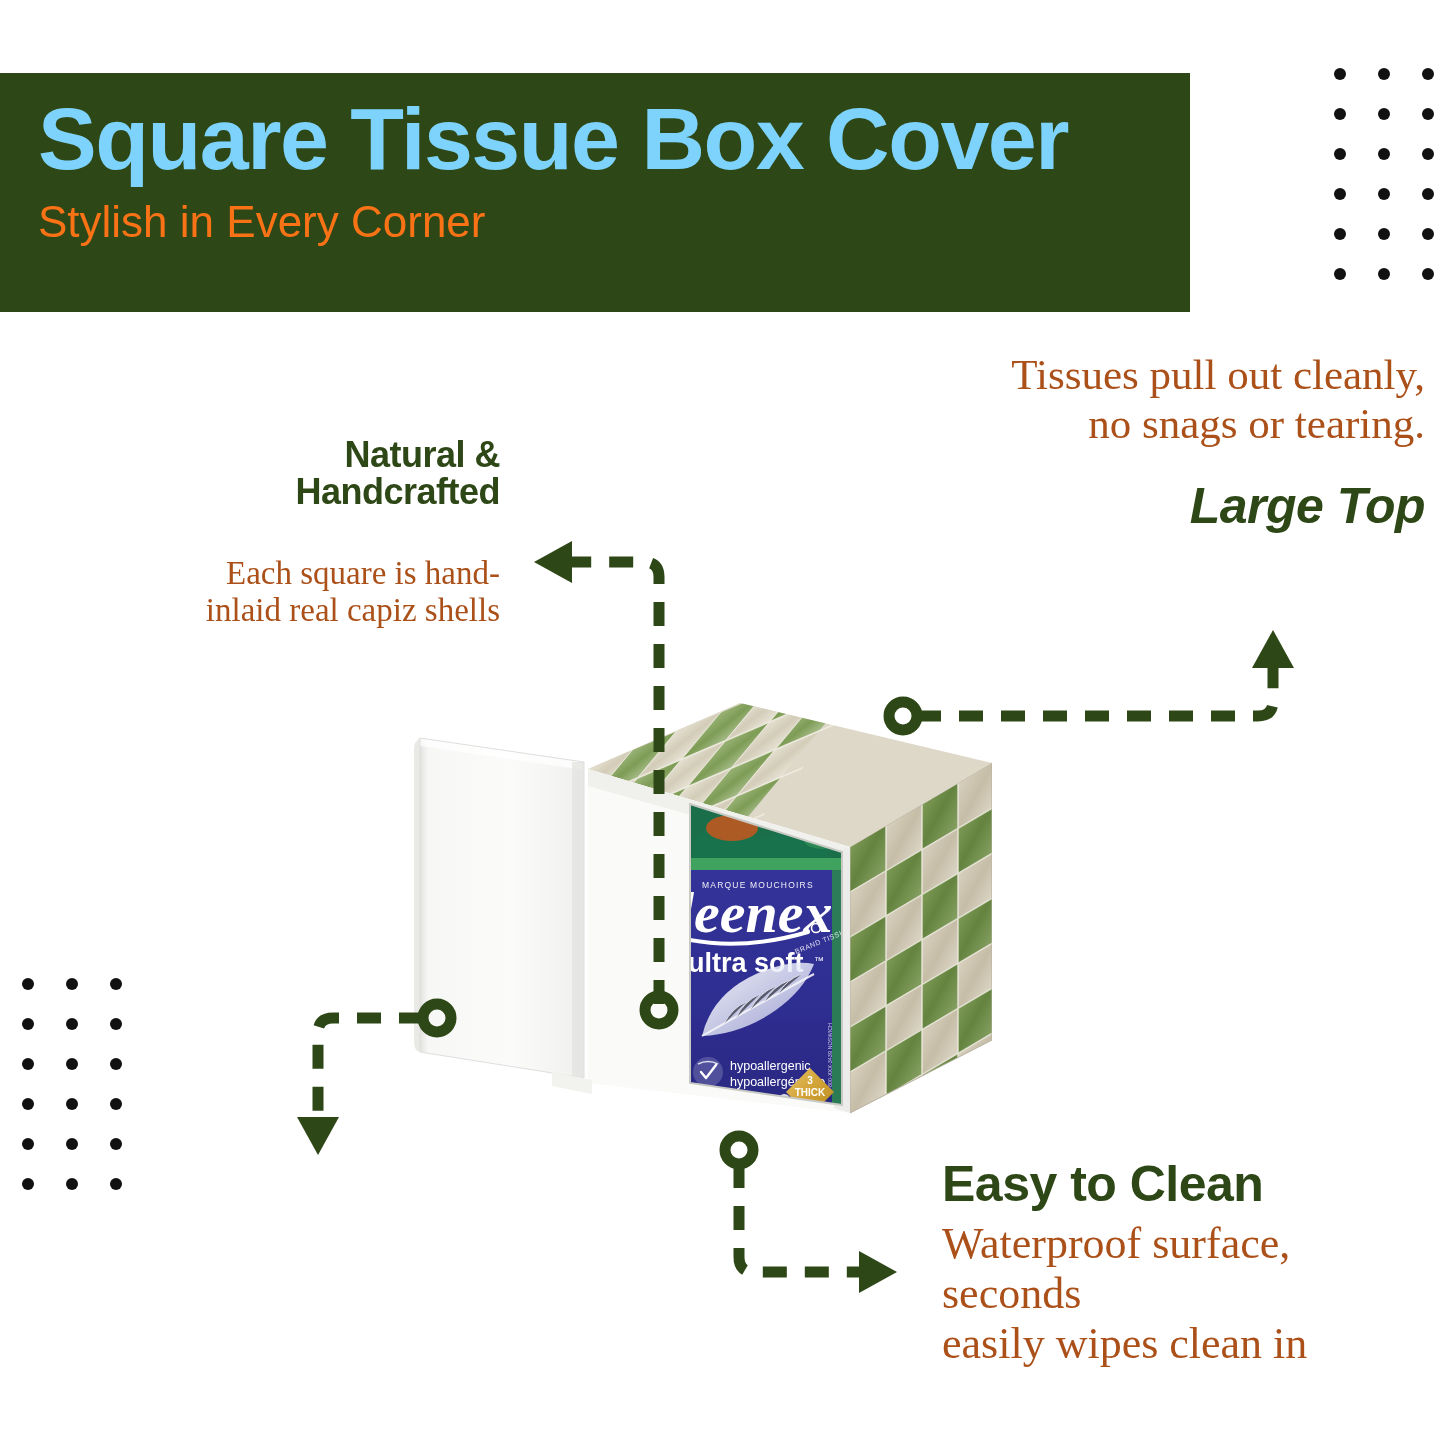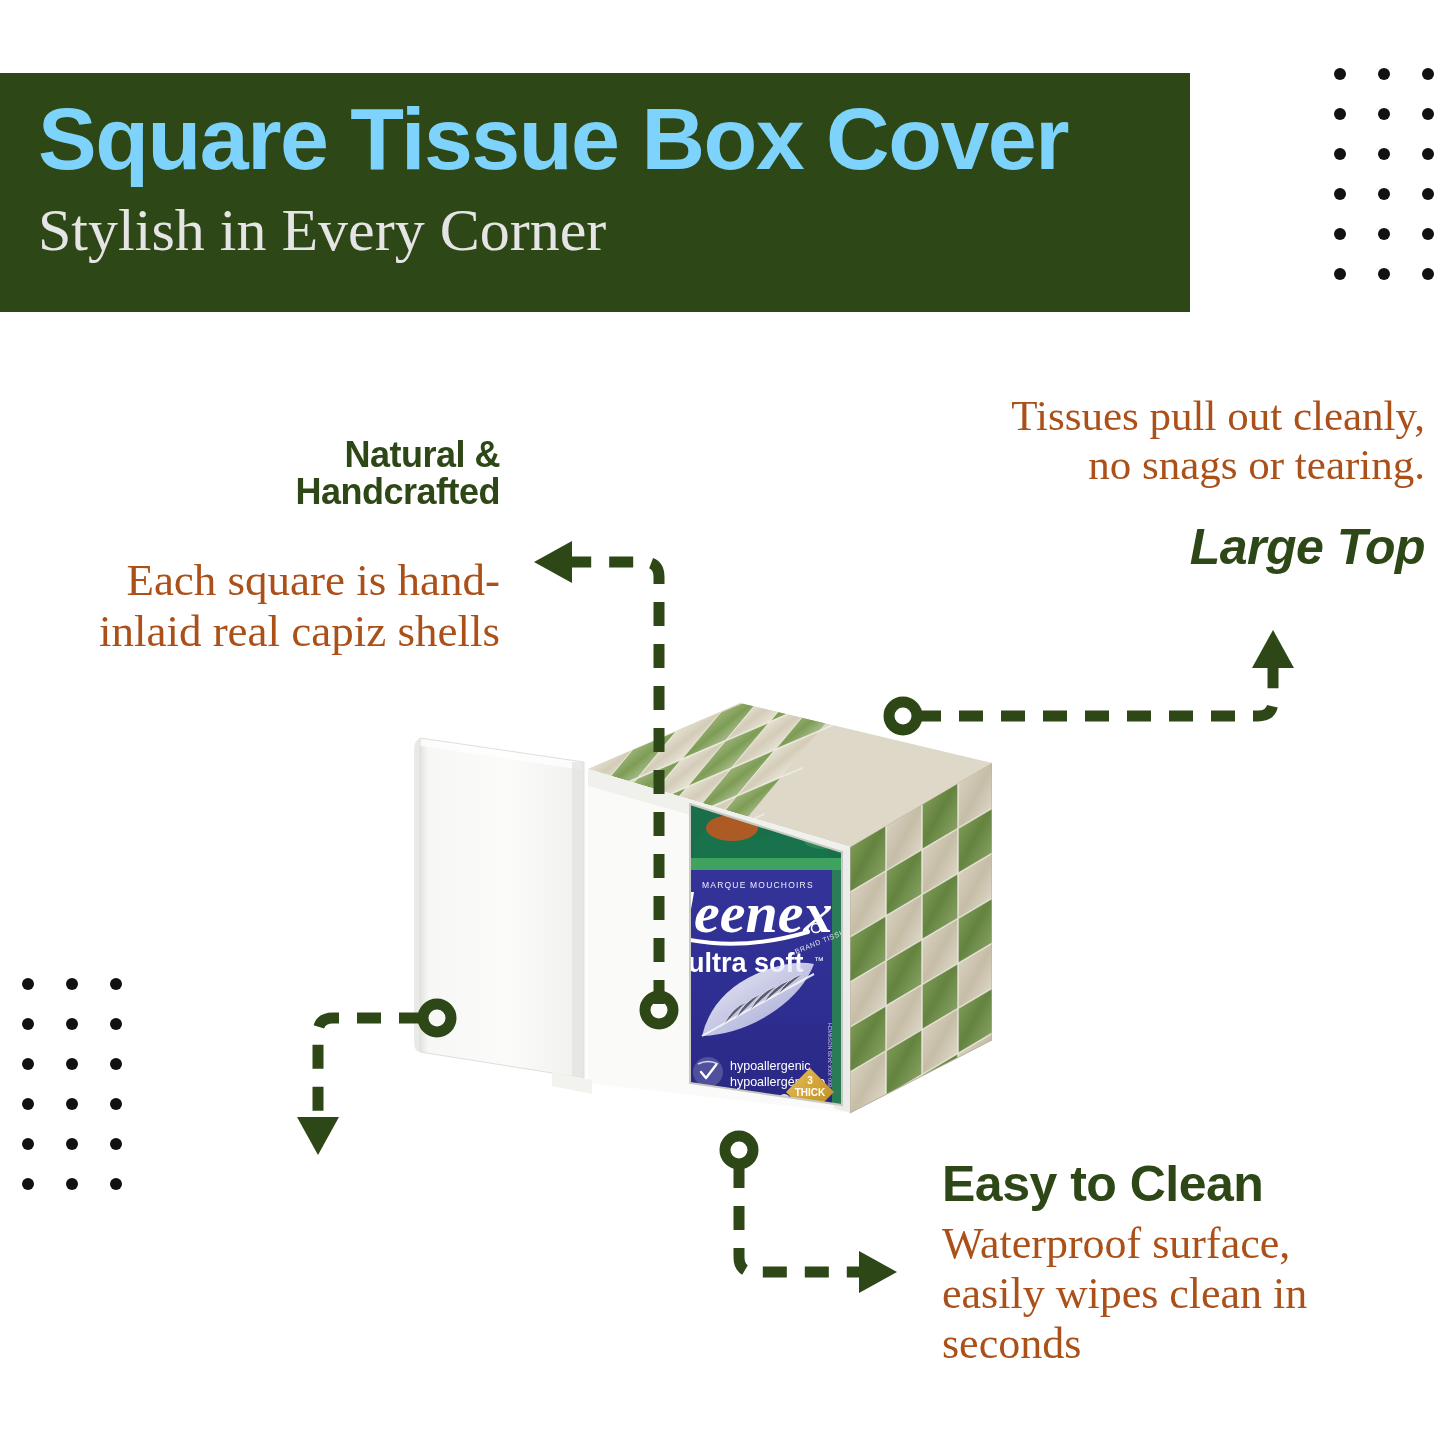--- a/index.html
+++ b/index.html
@@ -37,23 +37,23 @@
     font-size: 88px;
     letter-spacing: -1.5px;
     color: #7dd3fc;
     line-height: 1;
     white-space: nowrap;
   }
   #header-subtitle {
     position: absolute;
     left: 38px;
     top: 127px;
-    font-family: Liberation Serif, serif;
-    font-size: 60px;
-    color: #e5e5e5;
+    font-family: Liberation Sans, sans-serif;
+    font-size: 44px;
+    color: #f97316;
     line-height: 1;
     white-space: nowrap;
   }
 
   
   .dot-grid {
     position: absolute;
     display: grid;
     grid-template-columns: repeat(3, 44px);
     grid-template-rows: repeat(6, 40px);
@@ -82,29 +82,28 @@
   }
 
   #block-natural {
     position: absolute;
     left: 0px;
     top: 436px;
     width: 500px;
     text-align: right;
   }
   #block-natural .heading { font-size: 36px; }
-  #block-natural .body-text { font-size: 45px; margin-top: 44px; }
+  #block-natural .body-text { font-size: 33px; margin-top: 44px; }
 
   #block-large-top {
     position: absolute;
     left: 830px;
     top: 350px;
     width: 595px;
     text-align: right;
-    margin-top: 41px;
   }
   #block-large-top .body-text { font-size: 43px; }
   #block-large-top .heading { font-size: 50px; margin-top: 32px; font-style: italic; }
 
   #block-slide {
     position: absolute;
     left: 40px;
     top: 1218px;
     width: 590px;
     text-align: center;
@@ -495,18 +494,18 @@
     </div>
   </div>
 
 
   <div id="block-clean">
     <div class="heading">
       <div>Easy to Clean</div>
     </div>
     <div class="body-text">
       <div>Waterproof surface,</div>
+      <div>seconds</div>
       <div>easily wipes clean in</div>
-      <div>seconds</div>
     </div>
   </div>
 
 </div>
 
 </body></html>

